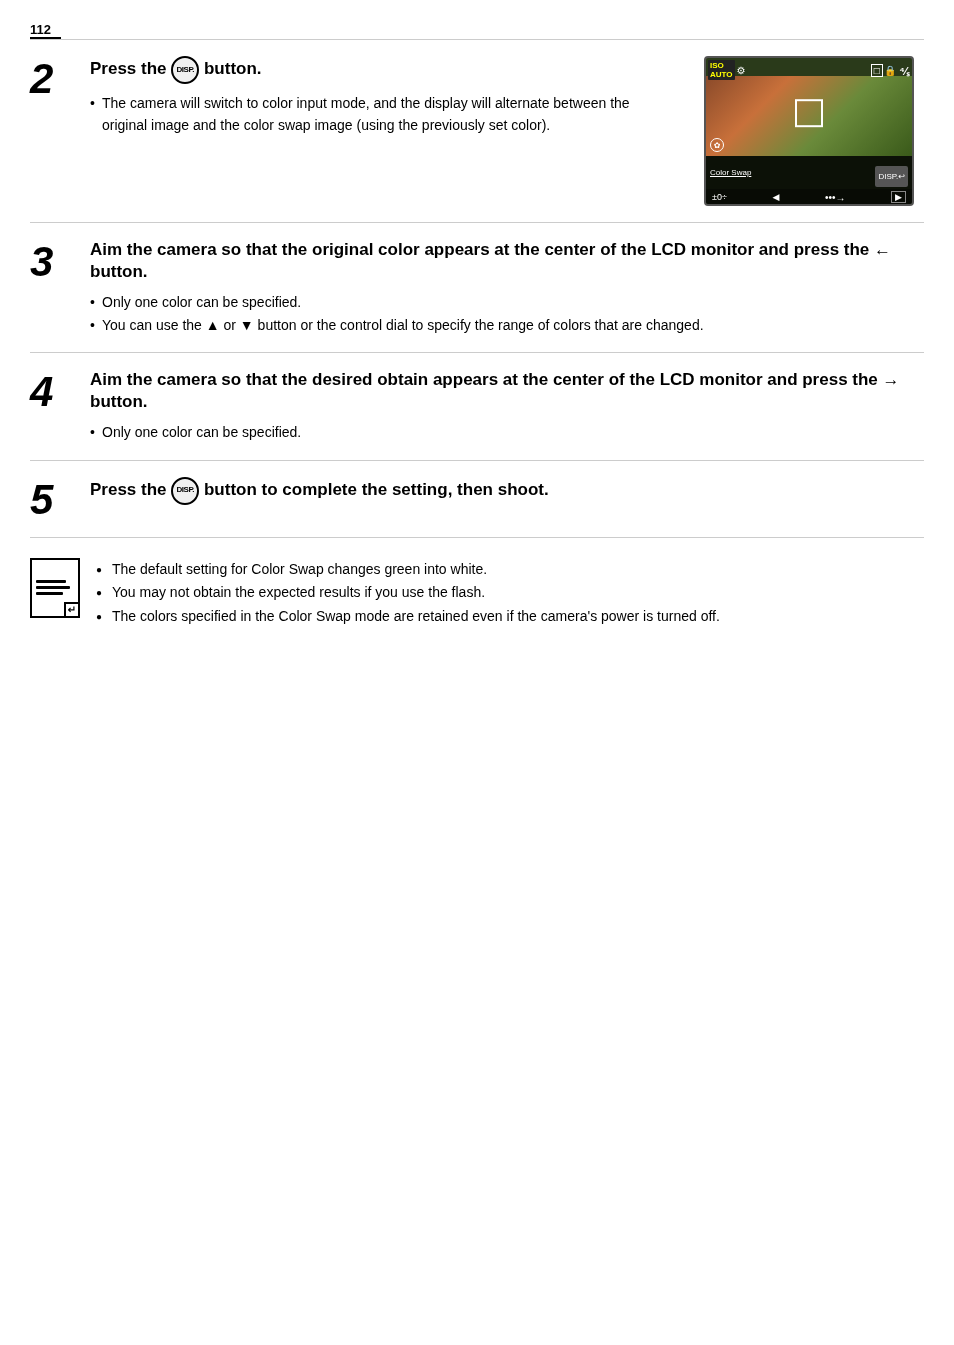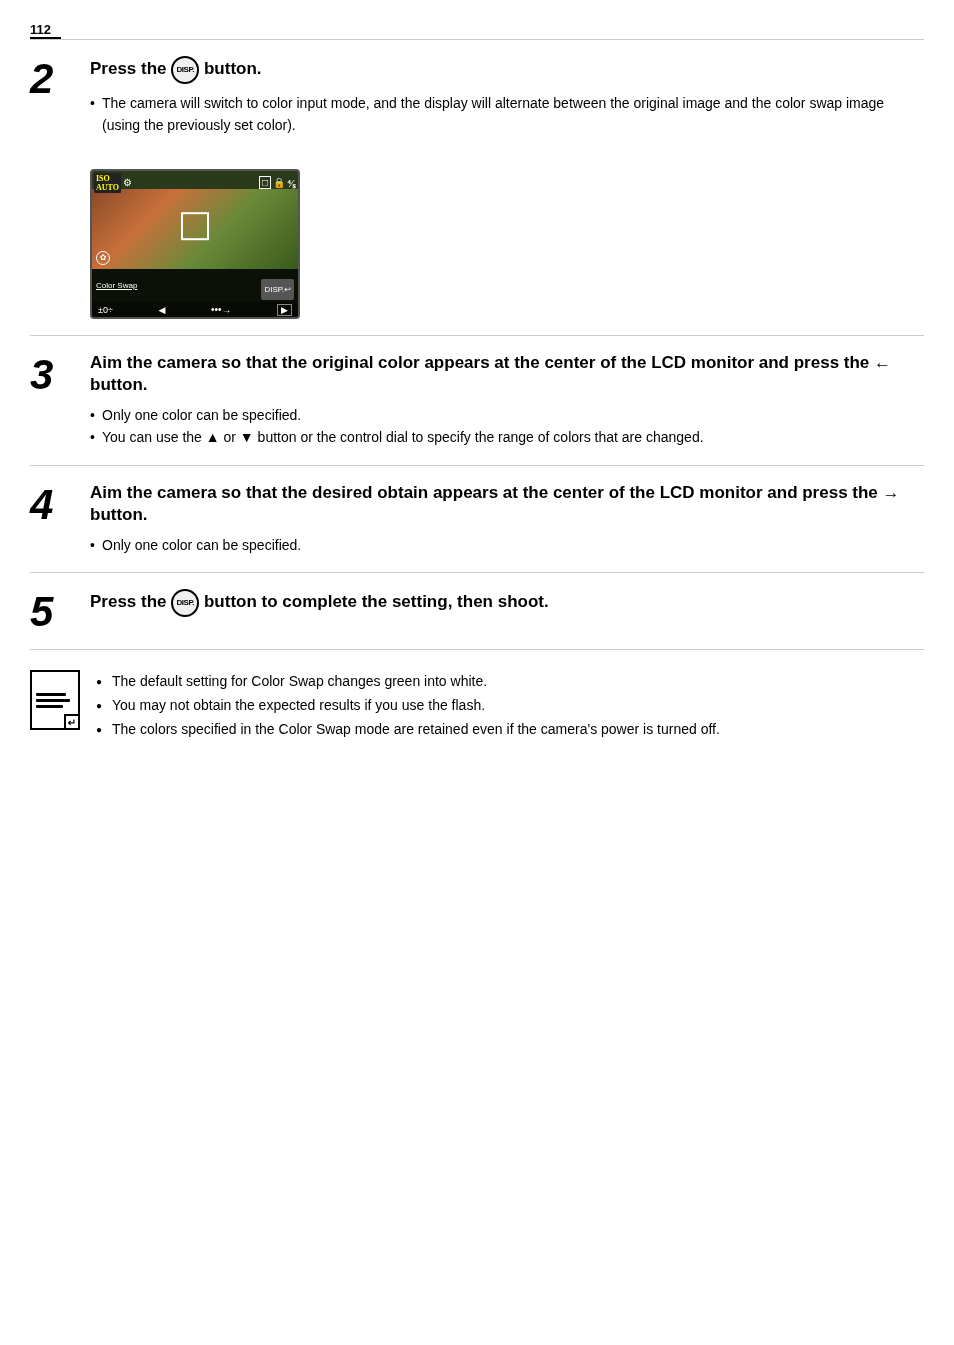--- a/index.html
+++ b/index.html
@@ -65,21 +65,20 @@
     .step-body .sub-list {
       list-style: none;
       padding-left: 24px;
     }
     .step-body .sub-list li::before {
       content: none;
     }
     .step-row-with-image {
       display: flex;
       gap: 32px;
-      flex-direction: column;
     }
     .step-text-col {
       flex: 1;
     }
     .step-image-col {
       width: 220px;
       flex-shrink: 0;
     }
     
     .lcd-screen {
@@ -252,21 +251,21 @@
           <div class="step-body">
             <ul>
               <li>The camera will switch to color input mode, and the display will alternate between the original image and the color swap image (using the previously set color).</li>
             </ul>
           </div>
         </div>
         <div class="step-image-col">
 
           <div class="lcd-screen">
 
-            <div style="position:absolute;top:2px;left:2px;right:2px;display:flex;justify-content:space-between;z-index:5;font-family:Liberation Serif, serif;">
+            <div style="position:absolute;top:2px;left:2px;right:2px;display:flex;justify-content:space-between;z-index:5;">
               <div style="display:flex;gap:2px;align-items:center;">
                 <span style="background:#222;color:#ff0;font-size:8px;font-weight:bold;padding:1px 2px;border-radius:1px;">ISO<br>AUTO</span>
                 <span style="color:#fff;font-size:10px;">⚙</span>
               </div>
               <div style="display:flex;gap:2px;align-items:center;">
                 <span style="color:#fff;font-size:10px;border:1px solid #fff;padding:0 2px;">□</span>
                 <span style="color:#fff;font-size:10px;">🔒</span>
                 <span style="color:#fff;font-size:11px;font-weight:bold;">⁴⁄ₛ</span>
               </div>
             </div>

